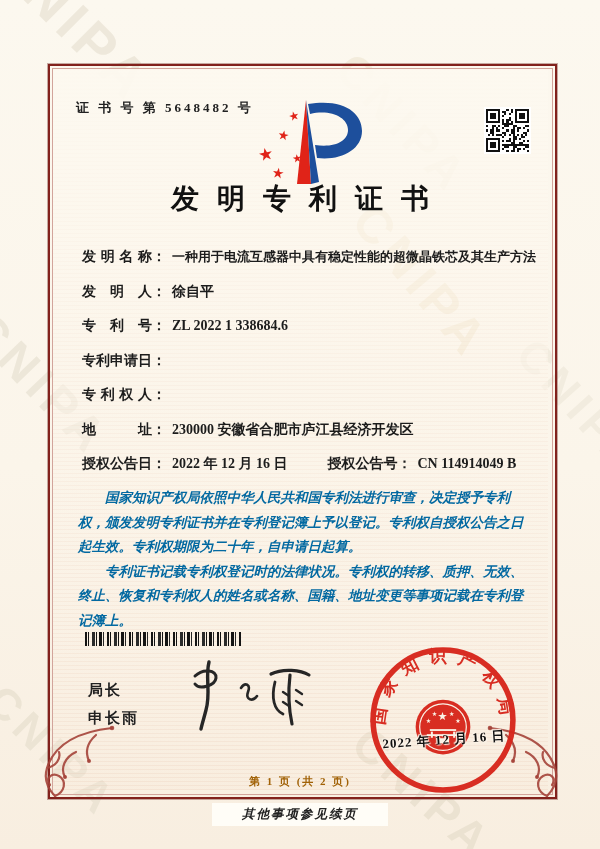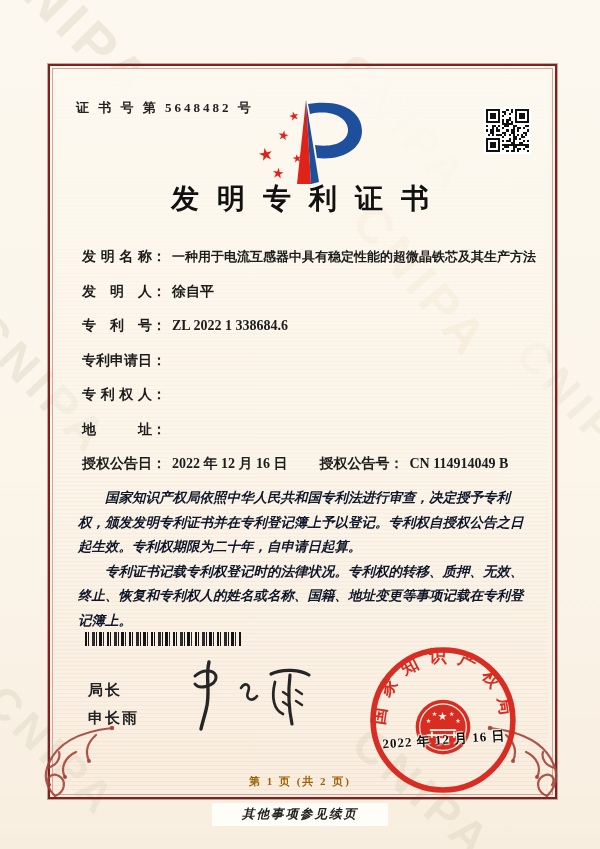--- a/index.html
+++ b/index.html
@@ -51,26 +51,26 @@
     position:absolute;left:0;right:0;top:180px;z-index:4;text-align:center;
     font-size:28px;font-weight:700;letter-spacing:18px;padding-left:18px;color:#111;
   }
   
   .fields{position:absolute;left:82px;top:246px;width:470px;z-index:4;display:flex;flex-direction:column;gap:13.5px;}
   .frow{display:flex;align-items:flex-start;font-size:14px;font-weight:700;line-height:21px;white-space:nowrap;}
   .flabel{display:inline-block;width:70px;text-align:justify;text-align-last:justify;flex:none;}
   .fcolon{flex:none;margin-right:6px;}
   .fvalue{font-weight:700;}
   .frow.first .fvalue{font-size:13px;letter-spacing:0;}
-  .fpair2{display:flex;margin-left:32px;}
+  .fpair2{display:flex;margin-left:40px;}
   
   .paras{position:absolute;left:78px;top:486px;width:452px;z-index:4;}
   .paras p{
     margin:0;font-size:13.5px;line-height:1.82;text-indent:2em;
-    font-style:italic;font-weight:600;color:#0f172a;
+    font-style:italic;font-weight:600;color:#0369a1;
   }
   
   .barcode{
     position:absolute;left:85px;top:632px;width:156px;height:14px;z-index:4;
     background:
       repeating-linear-gradient(90deg,#141414 0 2px,transparent 2px 3px,#141414 3px 4px,transparent 4px 7px,#2b2b2b 7px 10px,transparent 10px 11px,#141414 11px 12px,transparent 12px 14px,#141414 14px 17px,transparent 17px 18px,#262626 18px 19px,transparent 19px 22px);
   }
   
   .officer{position:absolute;left:88px;top:681px;z-index:4;
     font-family:"Liberation Sans","DejaVu Sans",sans-serif;font-weight:700;font-size:15px;color:#222;}
@@ -310,20 +310,21 @@
     <span class="flabel">专利申请日</span>
       <span class="fcolon">：</span>
   </div>
   <div class="frow">
     <span class="flabel">专利权人</span>
       <span class="fcolon">：</span>
   </div>
   <div class="frow">
     <span class="flabel">地址</span>
       <span class="fcolon">：</span>
+      <span class="fvalue">230000  安徽省合肥市庐江县经济开发区</span>
   </div>
   <div class="frow">
     <span class="flabel">授权公告日</span>
       <span class="fcolon">：</span>
       <span class="fvalue">2022 年 12 月 16 日</span>
     <span class="fpair2">
       <span class="flabel">授权公告号</span>
         <span class="fcolon">：</span>
         <span class="fvalue">CN 114914049 B</span>
     </span>

